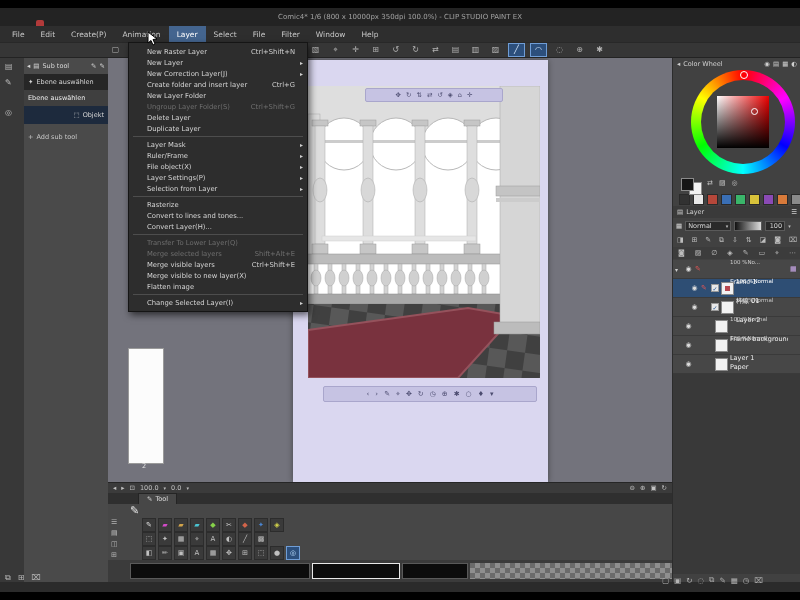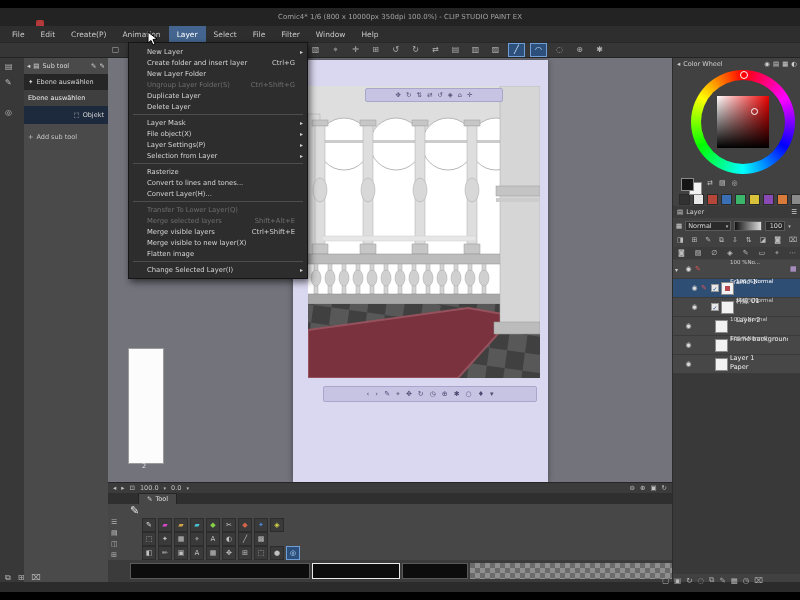--- a/index.html
+++ b/index.html
@@ -382,69 +382,84 @@
 
           <span>♦</span>
 
           <span>▾</span>
         </div>
     </div>
   </div>
 
   <div class="dropdown">
 
+      <div class="menu-row">
+        <span class="mi-label">New Raster Layer</span>
+        <span class="mi-shortcut">Ctrl+Shift+N</span>
+        <span class="mi-arrow"></span>
+      </div>
 
       <div class="menu-row has-sub">
         <span class="mi-label">New Layer</span>
         <span class="mi-shortcut"></span>
         <span class="mi-arrow"></span>
       </div>
 
+      <div class="menu-row has-sub">
+        <span class="mi-label">New Correction Layer(J)</span>
+        <span class="mi-shortcut"></span>
+        <span class="mi-arrow"></span>
+      </div>
 
       <div class="menu-row">
         <span class="mi-label">Create folder and insert layer</span>
         <span class="mi-shortcut">Ctrl+G</span>
         <span class="mi-arrow"></span>
       </div>
 
       <div class="menu-row">
         <span class="mi-label">New Layer Folder</span>
         <span class="mi-shortcut"></span>
         <span class="mi-arrow"></span>
       </div>
 
       <div class="menu-row disabled">
         <span class="mi-label">Ungroup Layer Folder(S)</span>
         <span class="mi-shortcut">Ctrl+Shift+G</span>
         <span class="mi-arrow"></span>
       </div>
 
       <div class="menu-row">
+        <span class="mi-label">Delete Layer</span>
+        <span class="mi-shortcut"></span>
+        <span class="mi-arrow"></span>
+      </div>
+
+      <div class="menu-row">
         <span class="mi-label">Duplicate Layer</span>
-        <span class="mi-shortcut"></span>
-        <span class="mi-arrow"></span>
-      </div>
-
-      <div class="menu-row">
-        <span class="mi-label">Delete Layer</span>
         <span class="mi-shortcut"></span>
         <span class="mi-arrow"></span>
       </div>
 
       <div class="menu-row separator">
 
         <span class="mi-arrow"></span>
       </div>
 
       <div class="menu-row has-sub">
         <span class="mi-label">Layer Mask</span>
         <span class="mi-shortcut"></span>
         <span class="mi-arrow"></span>
       </div>
 
+      <div class="menu-row has-sub">
+        <span class="mi-label">Ruler/Frame</span>
+        <span class="mi-shortcut"></span>
+        <span class="mi-arrow"></span>
+      </div>
 
       <div class="menu-row has-sub">
         <span class="mi-label">File object(X)</span>
         <span class="mi-shortcut"></span>
         <span class="mi-arrow"></span>
       </div>
 
       <div class="menu-row has-sub">
         <span class="mi-label">Layer Settings(P)</span>
         <span class="mi-shortcut"></span>

